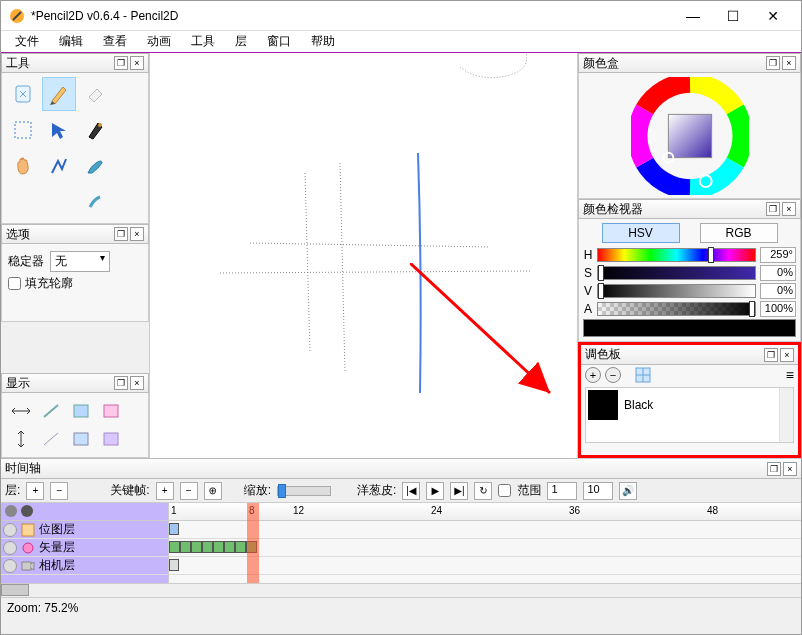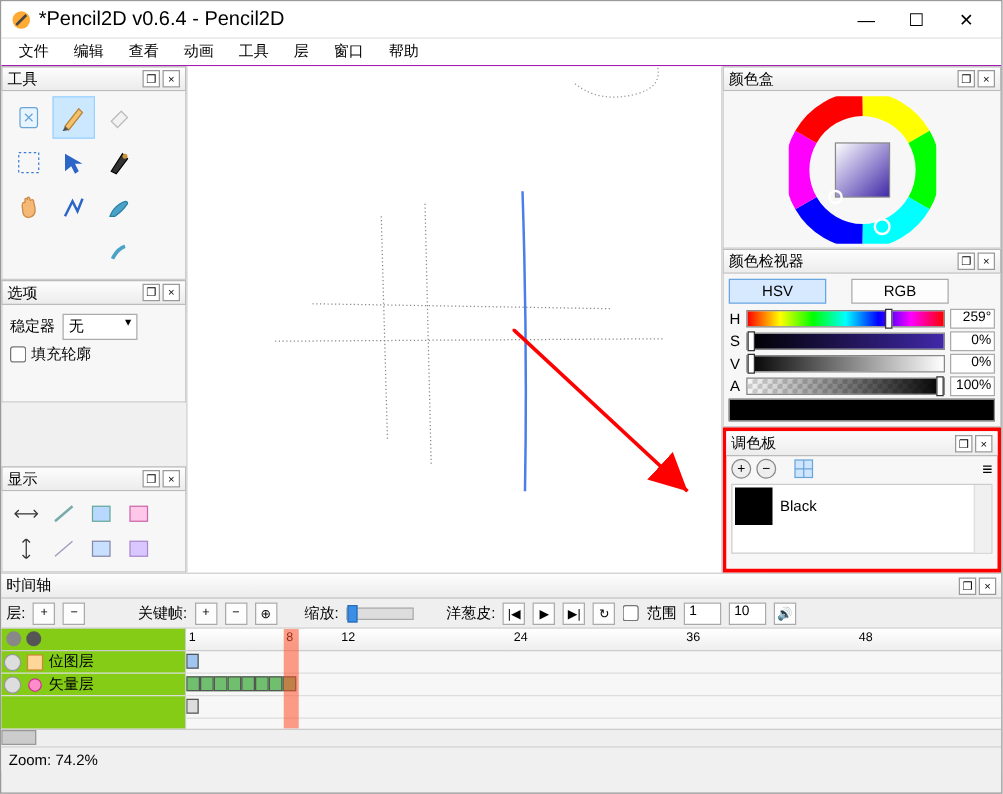--- a/index.html
+++ b/index.html
@@ -1,19 +1,19 @@
 <!DOCTYPE html>
 <html><head>
 <meta charset="utf-8">
 <style>
 * { box-sizing: border-box; margin: 0; padding: 0; }
 body { font-family: "Microsoft YaHei", "SimSun", Arial, sans-serif; font-size: 12px; background: #f0f0f0; width: 802px; height: 635px; overflow: hidden; border: 1px solid #999; }
 .titlebar { height: 30px; background: #fff; display: flex; align-items: center; padding: 0 8px; border-bottom: 1px solid #ddd; }
 .titlebar .logo { width: 16px; height: 16px; margin-right: 6px; }
-.titlebar .title { flex: 1; font-size: 16px; }
+.titlebar .title { flex: 1; font-size: 12px; }
 .titlebar .winbtn { width: 40px; height: 28px; display: flex; align-items: center; justify-content: center; font-size: 14px; cursor: pointer; }
 .menubar { height: 22px; background: #fff; display: flex; align-items: center; padding: 0 4px; border-bottom: 1px solid #a21caf; }
 .menubar .menuitem { padding: 2px 10px; cursor: pointer; }
 .main { display: flex; height: 405px; }
 .left { width: 148px; display: flex; flex-direction: column; }
 .panel-header { height: 20px; background: linear-gradient(#fdfdfd,#ececec); border: 1px solid #bbb; display: flex; align-items: center; padding: 0 4px; font-size: 12px; }
 .panel-header .ptitle { flex: 1; }
 .panel-header .pbtn { width: 14px; height: 14px; border: 1px solid #999; margin-left: 2px; font-size: 9px; display: flex; align-items: center; justify-content: center; cursor: pointer; background: #fff; }
 .tools { background: #f7f7f7; border: 1px solid #ccc; border-top: none; padding: 3px; }
 .tool-row { display: flex; }
@@ -24,21 +24,21 @@
 .opt-row input[type=checkbox] { margin-right: 4px; }
 .select-box { border: 1px solid #aaa; background: #fff; padding: 1px 18px 1px 4px; font-size: 12px; position: relative; min-width: 60px; }
 .select-box::after { content: "▾"; position: absolute; right: 4px; top: 0; font-size: 10px; }
 .display { background: #f7f7f7; border: 1px solid #ccc; border-top: none; padding: 4px; }
 .disp-row { display: flex; align-items: center; }
 .disp-btn { width: 28px; height: 26px; border: 1px solid transparent; display: flex; align-items: center; justify-content: center; cursor: pointer; margin: 1px; }
 .canvas { flex: 1; background: #fff; border-left: 1px solid #ccc; border-right: 1px solid #ccc; position: relative; overflow: hidden; }
 .right { width: 223px; display: flex; flex-direction: column; background: #f7f7f7; }
 .colorbox { border: 1px solid #ccc; border-top: none; height: 126px; display: flex; align-items: center; justify-content: center; position: relative; background: #f7f7f7; }
 .inspector { border: 1px solid #ccc; border-top: none; padding: 4px; background: #f7f7f7; }
-.tab-row { display: flex; justify-content: flex-start; gap: 20px; margin-bottom: 4px; }
+.tab-row { display: flex; justify-content: center; gap: 20px; margin-bottom: 4px; }
 .tab-btn { width: 78px; height: 20px; border: 1px solid #aaa; background: #fdfdfd; text-align: center; line-height: 18px; cursor: pointer; }
 .tab-btn.active { background: #d6e9ff; border-color: #6ca6e0; }
 .slider-row { display: flex; align-items: center; margin: 2px 0; gap: 4px; }
 .slider-row .lbl { width: 10px; text-align: center; }
 .slider-row .track { flex: 1; height: 14px; border: 1px solid #888; position: relative; }
 .slider-row .val { width: 36px; height: 16px; border: 1px solid #aaa; font-size: 11px; text-align: right; padding-right: 2px; background: #fff; position: relative; }
 .slider-row .val::after { content: "▴▾"; font-size: 7px; position: absolute; right: -11px; top: 0; line-height: 8px; display: none; }
 .preview-row { height: 18px; background: #000; border: 1px solid #888; margin-top: 2px; }
 .palette { border: 3px solid #ff0000; box-shadow: 0 0 0 1px #ccc; }
 .palette-tools { display: flex; align-items: center; padding: 2px 4px; gap: 4px; }
@@ -48,21 +48,21 @@
 .palette-item .sw { width: 30px; height: 30px; background: #000; margin-right: 6px; }
 .palette-list .scrollbar { position: absolute; right: 0; top: 0; bottom: 0; width: 14px; background: #f0f0f0; border-left: 1px solid #ddd; }
 .timeline { border-top: 1px solid #bbb; }
 .tl-header { height: 20px; background: linear-gradient(#fdfdfd,#ececec); border-bottom: 1px solid #bbb; display: flex; align-items: center; padding: 0 4px; }
 .tl-header .ptitle { flex: 1; }
 .tl-header .pbtn { width: 14px; height: 14px; border: 1px solid #999; margin-left: 2px; font-size: 9px; display: flex; align-items: center; justify-content: center; cursor: pointer; background: #fff; }
 .tl-controls { height: 24px; display: flex; align-items: center; padding: 0 4px; gap: 6px; background: #efefef; border-bottom: 1px solid #ccc; font-size: 12px; }
 .tl-btn { width: 18px; height: 18px; border: 1px solid #aaa; background: #fdfdfd; display: flex; align-items: center; justify-content: center; font-size: 10px; cursor: pointer; }
 .tl-spin { width: 30px; height: 18px; border: 1px solid #aaa; background: #fff; font-size: 11px; text-align: left; padding-left: 3px; }
 .tl-body { display: flex; height: 80px; }
-.tl-layers { width: 148px; background: #84cc16; border-right: 1px solid #ccc; }
+.tl-layers { width: 168px; background: #c4b5fd; border-right: 1px solid #ccc; }
 .tl-layer-ctrl { display: flex; gap: 4px; padding: 2px 4px; }
 .tl-layer-row { height: 18px; display: flex; align-items: center; padding: 0 2px; border-bottom: 1px solid #ddd; font-size: 12px; gap: 4px; }
 .tl-layer-row .eye { width: 14px; height: 14px; border-radius: 50%; background: #ddd; border: 1px solid #999; }
 .tl-tracks { flex: 1; position: relative; background: #f7f7f7; overflow: hidden; }
 .ruler { height: 18px; border-bottom: 1px solid #ccc; position: relative; background: linear-gradient(#fff,#eee); font-size: 10px; }
 .ruler .tick { position: absolute; top: 2px; }
 .track { height: 18px; border-bottom: 1px solid #ddd; position: relative; }
 .track .frame { position: absolute; top: 2px; height: 12px; border: 1px solid #555; }
 .playhead { position: absolute; top: 0; bottom: 0; width: 12px; background: rgba(255,80,40,0.55); }
 .statusbar { height: 20px; background: #f0f0f0; border-top: 1px solid #ccc; padding: 2px 6px; font-size: 12px; display: flex; align-items: center; }
@@ -415,20 +415,28 @@
           </svg>
           <span>位图层</span>
         </div>
       <div class="tl-layer-row">
           <div class="eye"></div>
           <svg width="14" height="14">
             <circle cx="7" cy="7" r="5" fill="#ff8acc" stroke="#cc3388"></circle>
           </svg>
           <span>矢量层</span>
         </div>
+      <div class="tl-layer-row">
+          <div class="eye"></div>
+          <svg width="14" height="14">
+            <rect x="1" y="3" width="9" height="8" fill="#ccc" stroke="#888"></rect>
+            <path d="M10 5l3-2v8l-3-2" fill="#ccc" stroke="#888"></path>
+          </svg>
+          <span>相机层</span>
+        </div>
     </div>
     <div class="tl-tracks">
       <div class="ruler">
         <span class="tick" style="left:2px">1</span>
         <span class="tick" style="left:80px">8</span>
         <span class="tick" style="left:124px">12</span>
         <span class="tick" style="left:262px">24</span>
         <span class="tick" style="left:400px">36</span>
         <span class="tick" style="left:538px">48</span>
       </div>
@@ -450,14 +458,14 @@
         </div>
       <div class="playhead" style="left:78px"></div>
     </div>
   </div>
   <div style="height:14px;background:#efefef;border-top:1px solid #ccc;position:relative">
     <div style="position:absolute;left:0;top:0;width:28px;height:12px;background:#ccc;border:1px solid #999"></div>
   </div>
 </div>
 
 <div class="statusbar">
-  <span>Zoom: 74.2%</span>
+  <span>Zoom: 75.2%</span>
 </div>
 
 </body></html>

